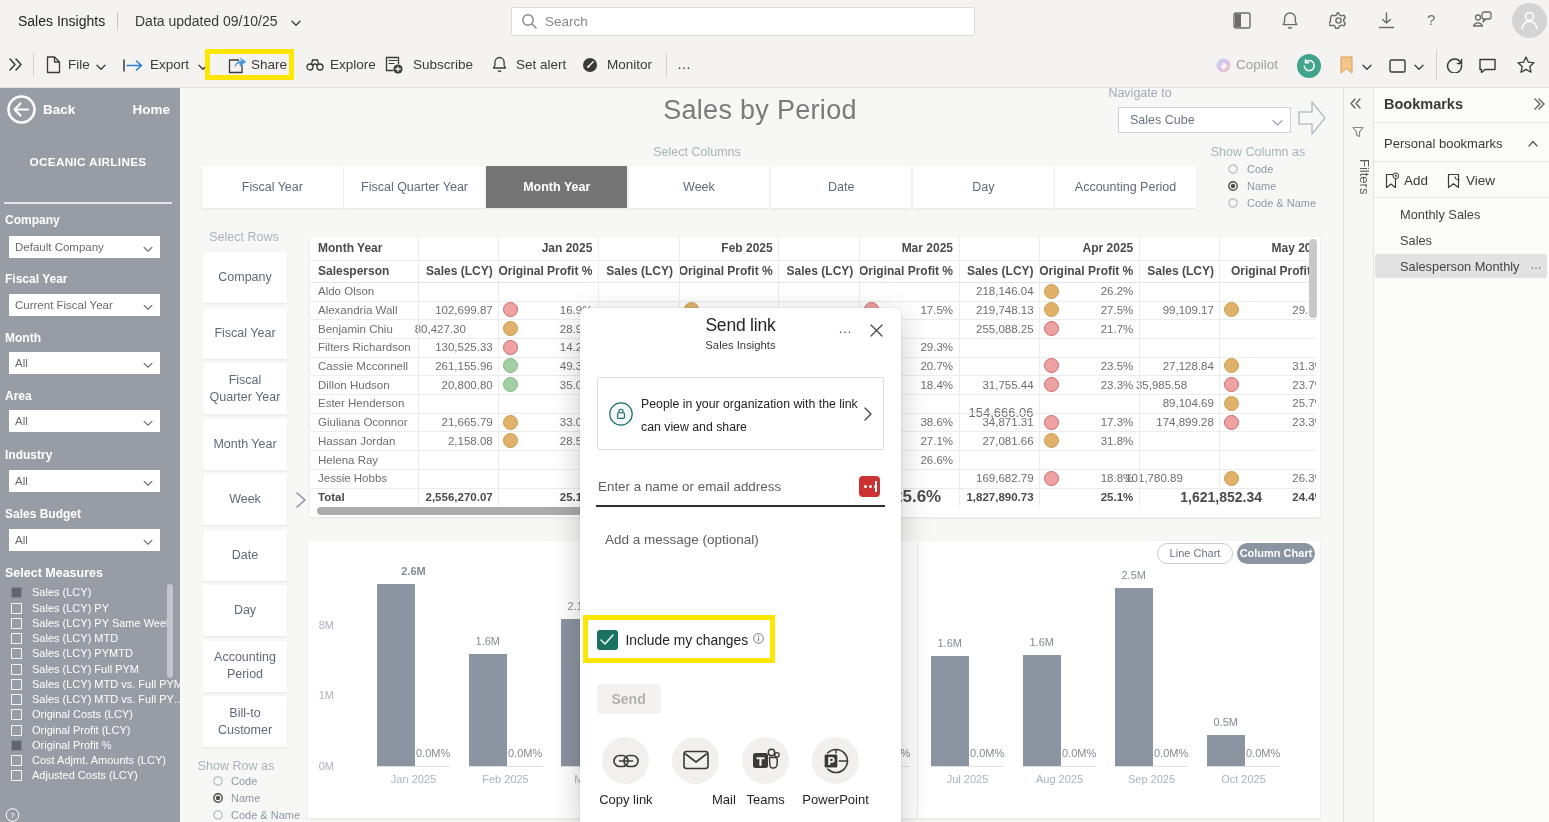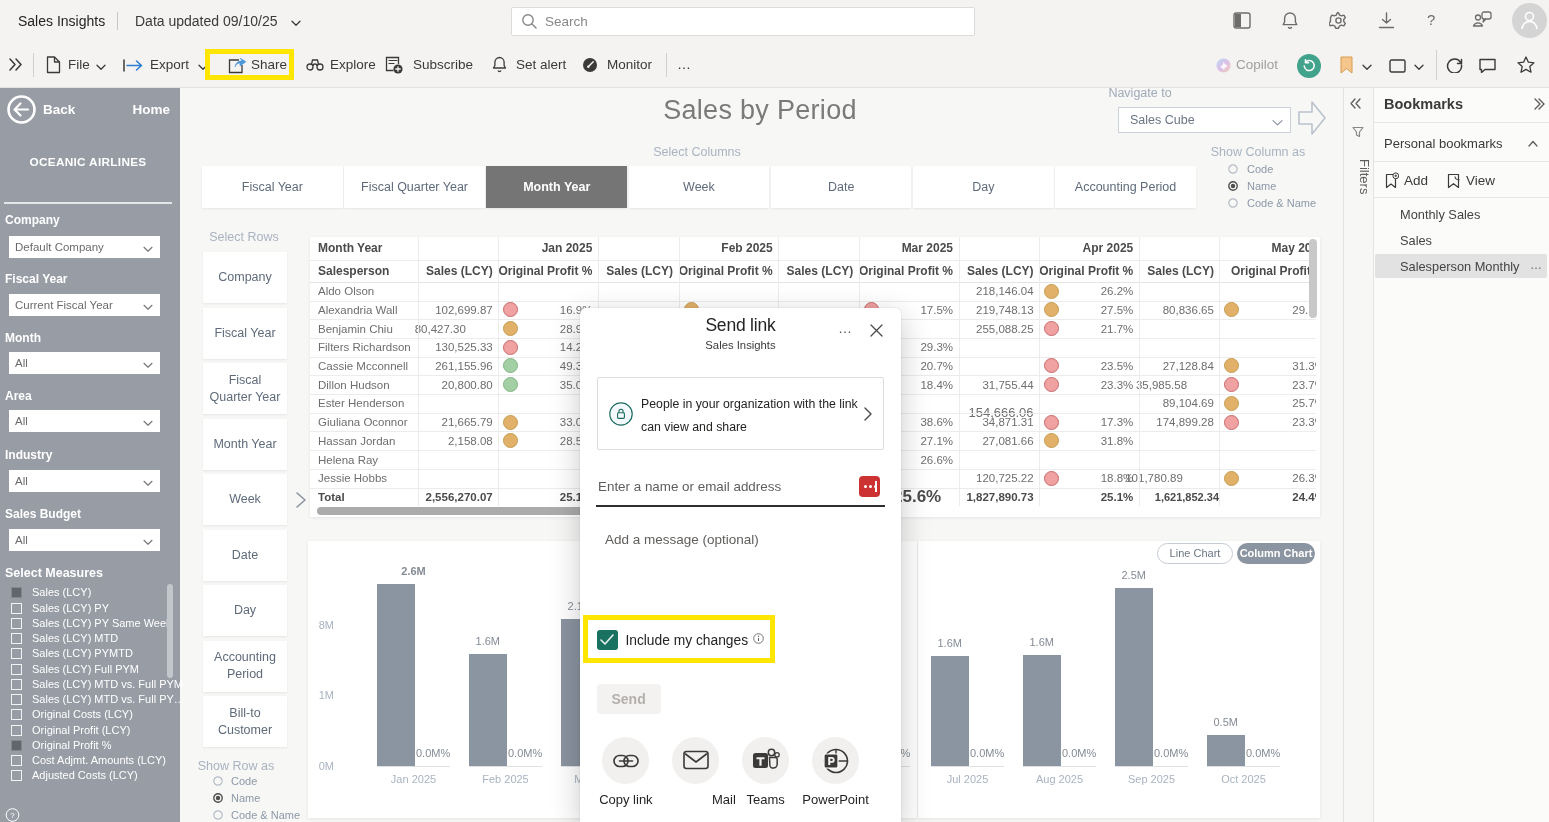--- a/index.html
+++ b/index.html
@@ -308,21 +308,21 @@
 <div class="ab" style="top:64.9px;height:16px;line-height:16px;font-size:11.5px;color:#6e6e6e;font-weight:normal;white-space:nowrap;left:8px;">Alexandria Wall</div>
 <div class="ab" style="top:64.9px;height:16px;line-height:16px;font-size:11.5px;color:#6e6e6e;font-weight:normal;white-space:nowrap;left:104.7px;width:78px;text-align:right;">102,699.87</div>
 <div class="ab" style="left:193.2px;top:65.4px;width:15px;height:15px;border-radius:50%;background:#f0a2a2;border:1px solid #c96a6a;"></div>
 <div class="ab" style="top:64.9px;height:16px;line-height:16px;font-size:11.5px;color:#6e6e6e;font-weight:normal;white-space:nowrap;left:222.4px;width:60px;text-align:right;">16.9%</div>
 <div class="ab" style="left:373.5px;top:65.4px;width:15px;height:15px;border-radius:50%;background:#e2b169;border:1px solid #c79d52;"></div>
 <div class="ab" style="left:553.8px;top:65.4px;width:15px;height:15px;border-radius:50%;background:#f0a2a2;border:1px solid #c96a6a;"></div>
 <div class="ab" style="top:64.9px;height:16px;line-height:16px;font-size:11.5px;color:#6e6e6e;font-weight:normal;white-space:nowrap;left:583.0px;width:60px;text-align:right;">17.5%</div>
 <div class="ab" style="top:64.9px;height:16px;line-height:16px;font-size:11.5px;color:#6e6e6e;font-weight:normal;white-space:nowrap;left:645.6px;width:78px;text-align:right;">219,748.13</div>
 <div class="ab" style="left:734.1px;top:65.4px;width:15px;height:15px;border-radius:50%;background:#e2b169;border:1px solid #c79d52;"></div>
 <div class="ab" style="top:64.9px;height:16px;line-height:16px;font-size:11.5px;color:#6e6e6e;font-weight:normal;white-space:nowrap;left:763.3px;width:60px;text-align:right;">27.5%</div>
-<div class="ab" style="top:64.9px;height:16px;line-height:16px;font-size:11.5px;color:#6e6e6e;font-weight:normal;white-space:nowrap;left:825.9px;width:78px;text-align:right;">80,836.65</div>
+<div class="ab" style="top:64.9px;height:16px;line-height:16px;font-size:11.5px;color:#6e6e6e;font-weight:normal;white-space:nowrap;left:825.9px;width:78px;text-align:right;">99,109.17</div>
 <div class="ab" style="left:914.4px;top:65.4px;width:15px;height:15px;border-radius:50%;background:#e2b169;border:1px solid #c79d52;"></div>
 <div class="ab" style="top:64.9px;height:16px;line-height:16px;font-size:11.5px;color:#6e6e6e;font-weight:normal;white-space:nowrap;left:954.9px;width:60px;text-align:right;">29.5%</div>
 <div class="ab" style="left:0;top:82.2px;width:1006px;height:1px;background:#ececec;"></div>
 <div class="ab" style="top:83.6px;height:16px;line-height:16px;font-size:11.5px;color:#6e6e6e;font-weight:normal;white-space:nowrap;left:8px;">Benjamin Chiu</div>
 <div class="ab" style="top:83.6px;height:28px;line-height:16px;font-size:11.5px;color:#6e6e6e;font-weight:normal;white-space:nowrap;left:104.7px;width:78px;text-align:left;">80,427.30</div>
 <div class="ab" style="left:193.2px;top:84.1px;width:15px;height:15px;border-radius:50%;background:#e2b169;border:1px solid #c79d52;"></div>
 <div class="ab" style="top:83.6px;height:16px;line-height:16px;font-size:11.5px;color:#6e6e6e;font-weight:normal;white-space:nowrap;left:222.4px;width:60px;text-align:right;">28.9%</div>
 <div class="ab" style="top:83.6px;height:16px;line-height:16px;font-size:11.5px;color:#6e6e6e;font-weight:normal;white-space:nowrap;left:645.6px;width:78px;text-align:right;">255,088.25</div>
 <div class="ab" style="left:734.1px;top:84.1px;width:15px;height:15px;border-radius:50%;background:#f0a2a2;border:1px solid #c96a6a;"></div>
 <div class="ab" style="top:83.6px;height:16px;line-height:16px;font-size:11.5px;color:#6e6e6e;font-weight:normal;white-space:nowrap;left:763.3px;width:60px;text-align:right;">21.7%</div>
@@ -386,35 +386,35 @@
 <div class="ab" style="top:195.8px;height:16px;line-height:16px;font-size:11.5px;color:#6e6e6e;font-weight:normal;white-space:nowrap;left:583.0px;width:60px;text-align:right;">27.1%</div>
 <div class="ab" style="top:195.8px;height:16px;line-height:16px;font-size:11.5px;color:#6e6e6e;font-weight:normal;white-space:nowrap;left:645.6px;width:78px;text-align:right;">27,081.66</div>
 <div class="ab" style="left:734.1px;top:196.2px;width:15px;height:15px;border-radius:50%;background:#e2b169;border:1px solid #c79d52;"></div>
 <div class="ab" style="top:195.8px;height:16px;line-height:16px;font-size:11.5px;color:#6e6e6e;font-weight:normal;white-space:nowrap;left:763.3px;width:60px;text-align:right;">31.8%</div>
 <div class="ab" style="left:0;top:213.1px;width:1006px;height:1px;background:#ececec;"></div>
 <div class="ab" style="top:214.5px;height:16px;line-height:16px;font-size:11.5px;color:#6e6e6e;font-weight:normal;white-space:nowrap;left:8px;">Helena Ray</div>
 <div class="ab" style="left:553.8px;top:215.0px;width:15px;height:15px;border-radius:50%;background:#e2b169;border:1px solid #c79d52;"></div>
 <div class="ab" style="top:214.5px;height:16px;line-height:16px;font-size:11.5px;color:#6e6e6e;font-weight:normal;white-space:nowrap;left:583.0px;width:60px;text-align:right;">26.6%</div>
 <div class="ab" style="left:0;top:231.8px;width:1006px;height:1px;background:#ececec;"></div>
 <div class="ab" style="top:233.1px;height:16px;line-height:16px;font-size:11.5px;color:#6e6e6e;font-weight:normal;white-space:nowrap;left:8px;">Jessie Hobbs</div>
-<div class="ab" style="top:233.1px;height:16px;line-height:16px;font-size:11.5px;color:#6e6e6e;font-weight:normal;white-space:nowrap;left:645.6px;width:78px;text-align:right;">120,725.22</div>
+<div class="ab" style="top:233.1px;height:16px;line-height:16px;font-size:11.5px;color:#6e6e6e;font-weight:normal;white-space:nowrap;left:645.6px;width:78px;text-align:right;">169,682.79</div>
 <div class="ab" style="left:734.1px;top:233.6px;width:15px;height:15px;border-radius:50%;background:#f0a2a2;border:1px solid #c96a6a;"></div>
 <div class="ab" style="top:233.1px;height:16px;line-height:16px;font-size:11.5px;color:#6e6e6e;font-weight:normal;white-space:nowrap;left:763.3px;width:60px;text-align:right;">18.8%</div>
 <div class="ab" style="top:233.1px;height:16px;line-height:16px;font-size:11.5px;color:#6e6e6e;font-weight:normal;white-space:nowrap;left:805px;width:78px;text-align:center;">101,780.89</div>
 <div class="ab" style="left:914.4px;top:233.6px;width:15px;height:15px;border-radius:50%;background:#e2b169;border:1px solid #c79d52;"></div>
 <div class="ab" style="top:233.1px;height:16px;line-height:16px;font-size:11.5px;color:#6e6e6e;font-weight:normal;white-space:nowrap;left:954.9px;width:60px;text-align:right;">26.3%</div>
 <div class="ab" style="left:0;top:250.5px;width:1006px;height:1px;background:#ececec;"></div>
 <div class="ab" style="top:251.8px;height:16px;line-height:16px;font-size:11.5px;color:#4b4b4b;font-weight:bold;white-space:nowrap;left:8px;">Total</div>
 <div class="ab" style="top:251.8px;height:16px;line-height:16px;font-size:11.5px;color:#4b4b4b;font-weight:bold;white-space:nowrap;left:92.7px;width:90px;text-align:right;">2,556,270.07</div>
 <div class="ab" style="top:251.8px;height:16px;line-height:16px;font-size:11.5px;color:#4b4b4b;font-weight:bold;white-space:nowrap;left:222.4px;width:60px;text-align:right;">25.1%</div>
 <div class="ab" style="top:251.8px;height:16px;line-height:16px;font-size:11.5px;color:#4b4b4b;font-weight:bold;white-space:nowrap;left:402.7px;width:60px;text-align:right;">24.0%</div>
 <div class="ab" style="top:251.8px;height:16px;line-height:16px;font-size:17px;color:#4b4b4b;font-weight:bold;white-space:nowrap;left:583.0px;width:60px;text-align:left;">25.6%</div>
 <div class="ab" style="top:251.8px;height:16px;line-height:16px;font-size:11.5px;color:#4b4b4b;font-weight:bold;white-space:nowrap;left:633.6px;width:90px;text-align:right;">1,827,890.73</div>
 <div class="ab" style="top:251.8px;height:16px;line-height:16px;font-size:11.5px;color:#4b4b4b;font-weight:bold;white-space:nowrap;left:763.3px;width:60px;text-align:right;">25.1%</div>
-<div class="ab" style="top:251.8px;height:16px;line-height:16px;font-size:11px;color:#4b4b4b;font-weight:bold;white-space:nowrap;left:819px;width:90px;text-align:right;">1,621,852.34</div>
+<div class="ab" style="top:251.8px;height:16px;line-height:16px;font-size:14px;color:#4b4b4b;font-weight:bold;white-space:nowrap;left:862px;width:90px;text-align:right;">1,621,852.34</div>
 <div class="ab" style="top:251.8px;height:16px;line-height:16px;font-size:11.5px;color:#4b4b4b;font-weight:bold;white-space:nowrap;left:954.9px;width:60px;text-align:right;">24.4%</div>
 <div class="ab" style="left:107.6px;top:0;width:1px;height:269px;background:#ececec;"></div>
 <div class="ab" style="left:188.2px;top:0;width:1px;height:269px;background:#ececec;"></div>
 <div class="ab" style="left:287.9px;top:0;width:1px;height:269px;background:#ececec;"></div>
 <div class="ab" style="left:368.6px;top:0;width:1px;height:269px;background:#ececec;"></div>
 <div class="ab" style="left:468.2px;top:0;width:1px;height:269px;background:#ececec;"></div>
 <div class="ab" style="left:548.9px;top:0;width:1px;height:269px;background:#ececec;"></div>
 <div class="ab" style="left:648.5px;top:0;width:1px;height:269px;background:#ececec;"></div>
 <div class="ab" style="left:729.1px;top:0;width:1px;height:269px;background:#ececec;"></div>
 <div class="ab" style="left:828.8px;top:0;width:1px;height:269px;background:#ececec;"></div>

